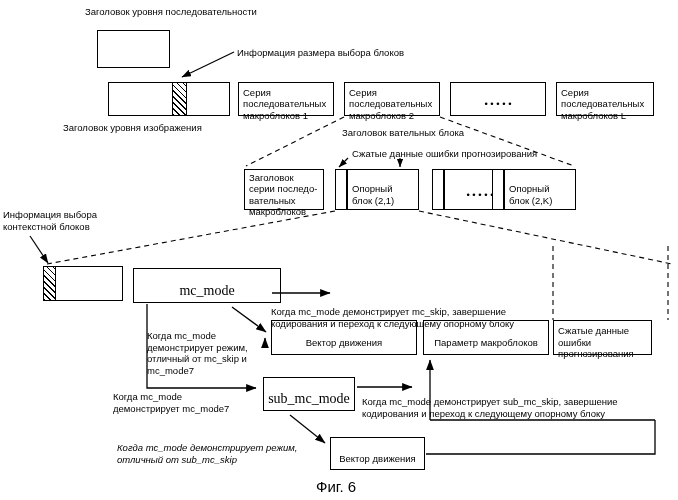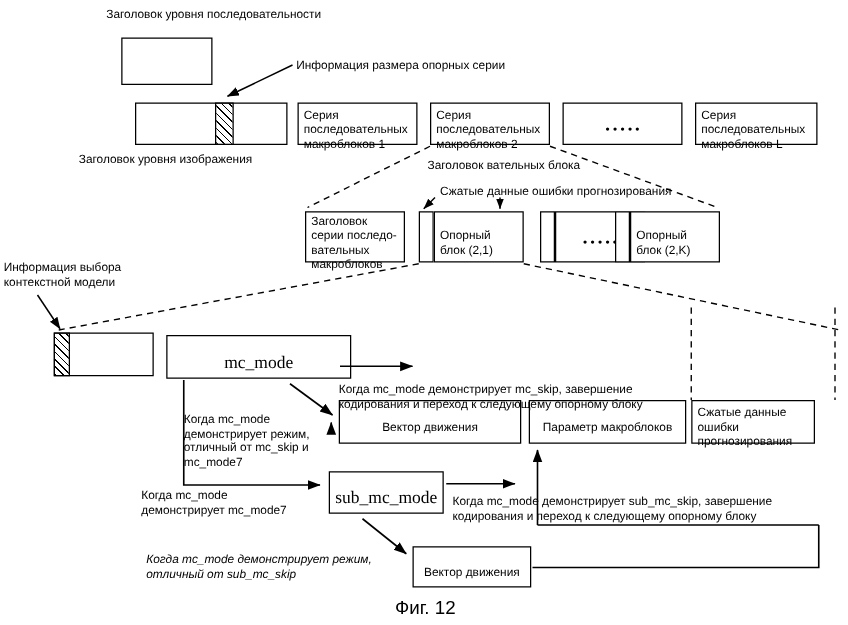--- a/index.html
+++ b/index.html
@@ -69,30 +69,30 @@
     font-family: "Liberation Sans", sans-serif;
   }
 </style>
 </head>
 <body>
 
 <div id="page">
 
   <div class="lbl" style="left:85px; top:6px;">Заголовок уровня последовательности</div>
 
-  <div class="lbl" style="left:237px; top:47px;">Информация размера опорных серии</div>
+  <div class="lbl" style="left:237px; top:47px;">Информация размера выбора блоков</div>
 
   <div class="lbl" style="left:63px; top:122px;">Заголовок уровня изображения</div>
 
   <div class="lbl" style="left:342px; top:127px;">Заголовок вательных блока</div>
 
   <div class="lbl" style="left:352px; top:148px;">Сжатые данные ошибки прогнозирования</div>
 
   <div class="lbl" style="left:3px; top:209px;">Информация выбора
-контекстной модели</div>
+контекстной блоков</div>
 
   <div class="box" style="left:97px; top:30px; width:73px; height:38px;"></div>
 
   <div class="box" style="left:108px; top:82px; width:122px; height:34px;"></div>
   <div class="hatch" style="left:172px; top:82px; width:15px; height:34px;"></div>
 
   <div class="box" style="left:238px; top:82px; width:96px; height:34px;">
     <span class="box-txt">Серия
 последовательных
 макроблоков 1</span>
@@ -176,21 +176,21 @@
 
   <div class="lbl" style="left:113px; top:391px;">Когда mc_mode
 демонстрирует mc_mode7</div>
 
   <div class="lbl" style="left:362px; top:396px;">Когда mc_mode демонстрирует sub_mc_skip, завершение
 кодирования и переход к следующему опорному блоку</div>
 
   <div class="lbl" style="left:117px; top:442px;font-style:italic;">Когда mc_mode демонстрирует режим,
 отличный от sub_mc_skip</div>
 
-  <div class="figcap" style="left:316px; top:478px;">Фиг. 12</div>
+  <div class="figcap" style="left:316px; top:478px;">Фиг. 6</div>
 
   <svg class="overlay" viewBox="0 0 678 500">
     <defs>
       <marker id="ah" markerWidth="9" markerHeight="9" refX="7.6" refY="3" orient="auto" markerUnits="strokeWidth">
         <path d="M0,0 L8,3 L0,6 z" fill="#000"></path>
       </marker>
       <marker id="ahs" markerWidth="8" markerHeight="8" refX="6.8" refY="2.6" orient="auto" markerUnits="strokeWidth">
         <path d="M0,0 L7,2.6 L0,5.2 z" fill="#000"></path>
       </marker>
     </defs>

